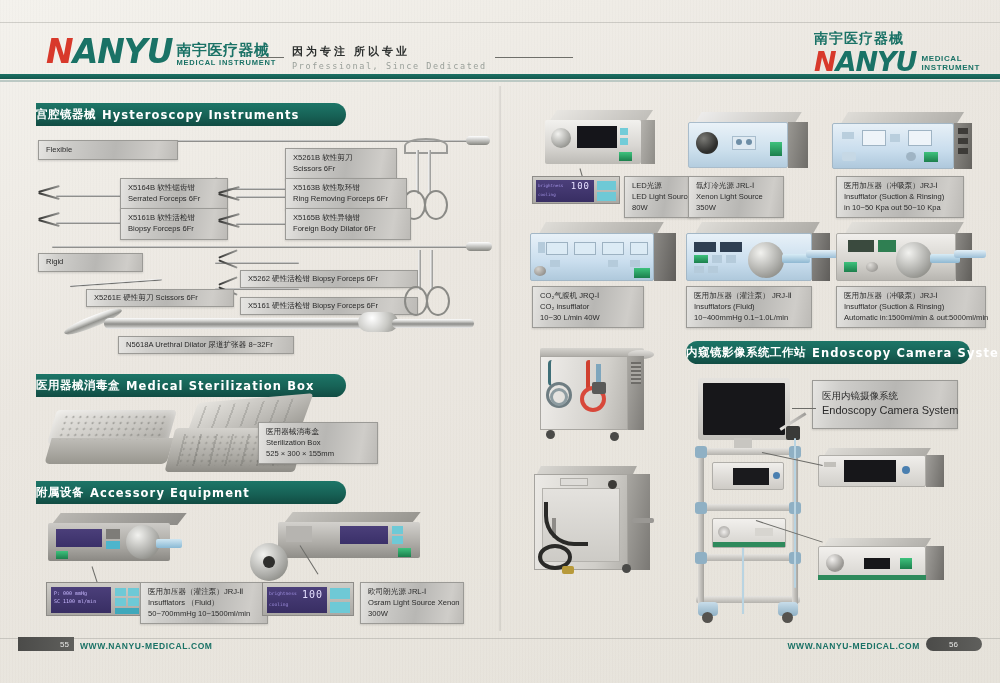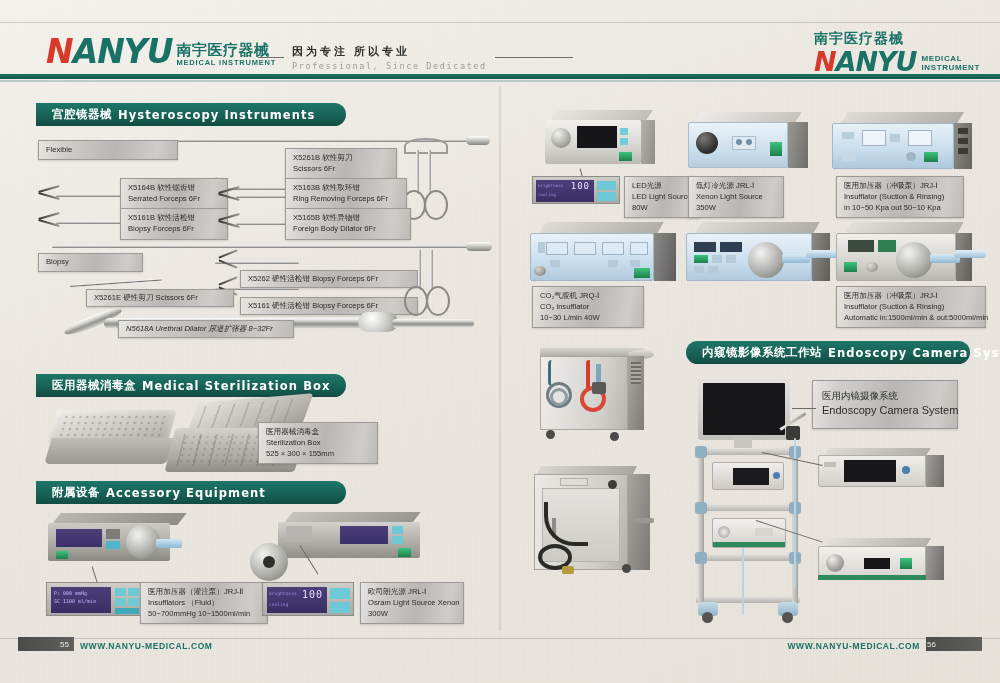--- a/index.html
+++ b/index.html
@@ -47,21 +47,21 @@
   .logo-right { position: absolute; right: 20px; top: 30px; text-align: left; }
   .logo-right .rcn { color: #1a7266; font-weight: 700; font-size: 14px; letter-spacing: 1px; }
   .logo-right .rrow { display: flex; align-items: flex-end; gap: 5px; }
   .logo-right .rsub { color: #1a7266; font-weight: 700; font-size: 8px; line-height: 1.15; letter-spacing: .6px; margin-bottom: 3px; }
 
   
   .sec-hdr {
     position: absolute; height: 23px;
     background: linear-gradient(#1d7668 0%, #176256 55%, #114c43 100%);
     border-radius: 0 12px 12px 0;
-    display: flex; align-items: center; padding-left: 16px;
+    display: flex; align-items: center; 
     color: #fff; white-space: nowrap;
   }
   .sec-cn { font-size: 11.5px; font-weight: 700; letter-spacing: .5px; }
   .sec-en { font-size: 11.5px; font-weight: 700; letter-spacing: 1.1px; margin-left: 6px; font-family: "DejaVu Sans", sans-serif; }
 
   
   .plate {
     position: absolute;
     background: linear-gradient(100deg, #e6e5e2 0%, #cfcecb 18%, #b8b7b4 55%, #cfcdc9 85%, #bcbab6 100%);
     border: 1px solid #9b9a96;
@@ -100,21 +100,21 @@
   .callout { position: absolute; background: #6c6c68; height: 1px; transform-origin: left center; }
 
   
   .ftr-rule { position: absolute; left: 0; right: 0; bottom: 44px; height: 1px; background: rgba(150,150,145,.4); }
   .pgnum {
     position: absolute; bottom: 32px; width: 56px; height: 14px;
     background: linear-gradient(90deg,#4b4b49,#5f5f5c);
     color: #e8e8e6; font-size: 8px; display: flex; align-items: center;
   }
   .pgnum.l { left: 18px; justify-content: flex-end; padding-right: 5px; }
-  .pgnum.r { right: 18px; justify-content: flex-start; padding-left: 1px; }
+  .pgnum.r { right: 18px; justify-content: flex-start; padding-left: 23px; border-radius: 7px; }
   .ftr-url {
     position: absolute; bottom: 32px; color: #1a7266;
     font-size: 8.5px; letter-spacing: .6px; font-weight: 600;
   }
   .ftr-url.l { left: 80px; }
   .ftr-url.r { right: 80px; }
 
   .gutter {
     position: absolute; left: 499px; top: 86px; bottom: 52px; width: 2px;
     background: linear-gradient(90deg, rgba(0,0,0,.05), rgba(0,0,0,.09));
@@ -227,21 +227,21 @@
   </div>
   <div class="plate" style="left:285px; top:208px; width:126px;">
     <div class="ln cn">X5165B 软性异物钳</div>
     <div class="ln">Foreign Body Dilator 6Fr</div>
   </div>
 
   <div class="rod thin" style="left:52px; top:246px; width:418px;"></div>
   <div style="position:absolute;left:466px;top:242px;width:26px;height:9px;border-radius:5px;background:linear-gradient(#fff,#c3c3c0 50%,#85857f);"></div>
 
   <div class="plate" style="left:38px; top:253px; width:105px; height:19px; padding-top:3px;">
-    <div class="ln">Biopsy</div>
+    <div class="ln">Rigid</div>
   </div>
 
   <div class="rod thin" style="left:215px; top:262px; width:84px;"></div>
   <div style="position:absolute;left:218px;top:252px;width:20px;height:14px;">
     <div style="position:absolute;left:0;top:1px;width:20px;height:2px;background:linear-gradient(90deg,#343432,#9a9a97);transform:rotate(-22deg);border-radius:1px;"></div>
     <div style="position:absolute;left:0;bottom:1px;width:20px;height:2px;background:linear-gradient(90deg,#343432,#9a9a97);transform:rotate(22deg);border-radius:1px;"></div>
   </div>
   <div class="plate" style="left:240px; top:270px; width:178px; height:18px; padding-top:3px;">
     <div class="ln">X5262 硬性活检钳 Biopsy Forceps 6Fr</div>
   </div>
@@ -266,21 +266,21 @@
     <div style="position:absolute;left:6px;top:36px;width:24px;height:30px;border:2.5px solid #8a8a86;border-radius:50%;"></div>
     <div style="position:absolute;left:28px;top:36px;width:24px;height:30px;border:2.5px solid #8a8a86;border-radius:50%;"></div>
   </div>
 
   <div style="position:absolute;left:52px;top:310px;width:60px;height:32px;border-left:10px solid transparent;">
     <div style="position:absolute;left:0;top:6px;width:62px;height:11px;border-radius:50%/60%;background:linear-gradient(#fefefe,#d6d6d3 30%,#93938f 60%,#cfcfcb);transform:rotate(-22deg);"></div>
   </div>
   <div class="dilator" style="left:104px; top:318px; width:262px;"></div>
   <div style="position:absolute;left:358px;top:312px;width:40px;height:20px;border-radius:10px;background:radial-gradient(circle at 35% 30%,#fff,#c8c8c4 55%,#8b8b86);"></div>
   <div class="dilator" style="left:392px; top:319px; width:82px; height:9px;"></div>
-  <div class="plate" style="left:118px; top:320px; width:176px; height:18px; padding-top:3px;font-style:italic;">
+  <div class="plate" style="left:118px; top:336px; width:176px; height:18px; padding-top:3px;">
     <div class="ln">N5618A Urethral Dilator 尿道扩张器 8~32Fr</div>
   </div>
 
   <div class="sec-hdr" style="left:36px; top:374px; width:310px;">
     <span class="sec-cn">医用器械消毒盒</span>
     <span class="sec-en">Medical Sterilization Box</span>
   </div>
 
   <div style="position:absolute;left:46px;top:410px;width:132px;height:62px;">
     <div style="position:absolute;left:6px;top:0;width:120px;height:34px;border-radius:4px;
@@ -464,20 +464,25 @@
     <div style="position:absolute;left:34px;top:20px;width:22px;height:10px;background:#2f3f52;"></div>
     <div style="position:absolute;left:8px;top:33px;width:14px;height:8px;" class="btn-green"></div>
     <div style="position:absolute;left:26px;top:33px;width:10px;height:8px;background:#b5cbdb;"></div>
     <div style="position:absolute;left:40px;top:33px;width:10px;height:8px;background:#b5cbdb;"></div>
     <div style="position:absolute;left:8px;top:44px;width:10px;height:7px;background:#b5cbdb;"></div>
     <div style="position:absolute;left:22px;top:44px;width:10px;height:7px;background:#b5cbdb;"></div>
     <div class="knob" style="position:absolute;left:62px;top:20px;width:36px;height:36px;"></div>
     <div style="position:absolute;left:96px;top:32px;width:28px;height:9px;background:linear-gradient(#d8ecf6,#8fb8d2);border-radius:2px;"></div>
     <div style="position:absolute;left:120px;top:28px;width:34px;height:8px;background:linear-gradient(#e4f0f7,#9bbed6);border-radius:3px;"></div>
   </div>
+  <div class="plate" style="left:686px; top:286px; width:126px;">
+    <div class="ln cn">医用加压器（灌注泵） JRJ-Ⅱ</div>
+    <div class="ln">Insufflators (Fluid)</div>
+    <div class="ln">10~400mmHg 0.1~1.0L/min</div>
+  </div>
 
   <div class="dev" style="left:836px; top:222px; width:152px; height:62px;">
     <div style="position:absolute;left:12px;top:0;width:112px;height:13px;background:linear-gradient(120deg,#e2e0db,#b2b0ab);transform:skewX(-30deg);"></div>
     <div style="position:absolute;left:0;top:11px;width:120px;height:48px;background:linear-gradient(#f1efec,#d6d4cf 60%,#b8b6b1);border-radius:2px;border:1px solid #aeaca7;"></div>
     <div style="position:absolute;left:120px;top:11px;width:16px;height:48px;background:linear-gradient(100deg,#8c8a86,#605e5a);"></div>
     <div style="position:absolute;left:12px;top:18px;width:26px;height:12px;background:#3a4a3e;"></div>
     <div style="position:absolute;left:42px;top:18px;width:18px;height:12px;background:#2f7f52;"></div>
     <div style="position:absolute;left:8px;top:40px;width:13px;height:10px;" class="btn-green"></div>
     <div style="position:absolute;left:30px;top:40px;width:12px;height:10px;border-radius:50%;background:radial-gradient(circle at 35% 30%,#dedcd8,#85837f);"></div>
     <div class="knob" style="position:absolute;left:60px;top:20px;width:36px;height:36px;"></div>

